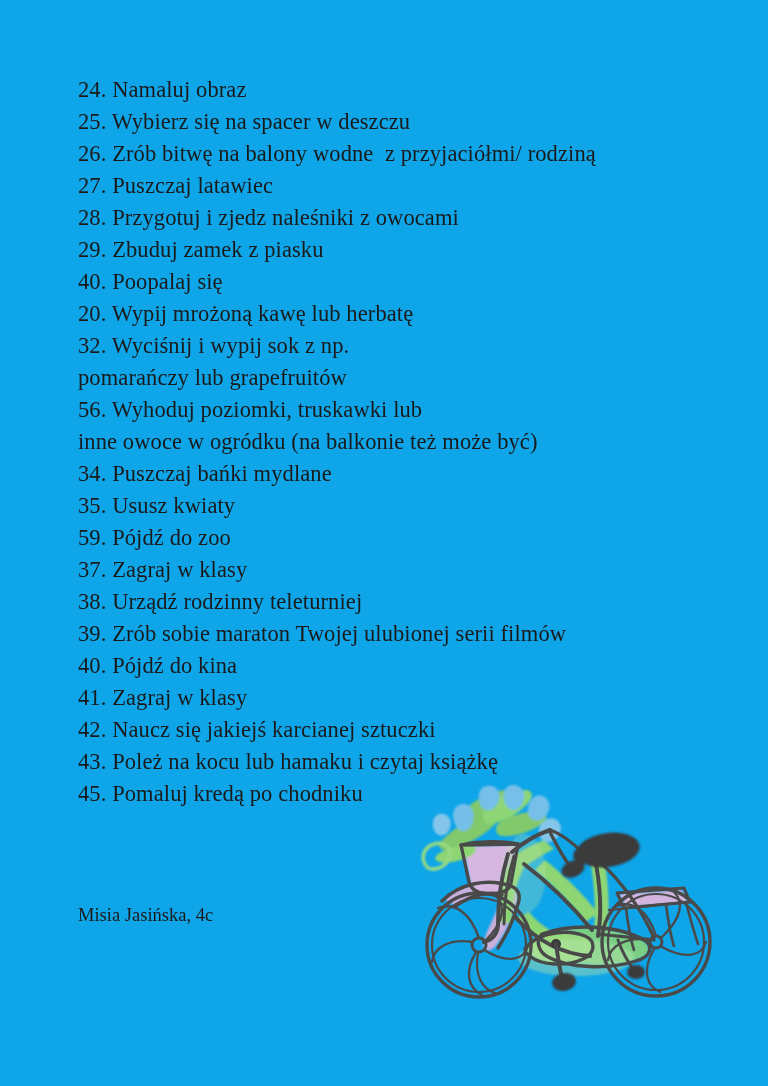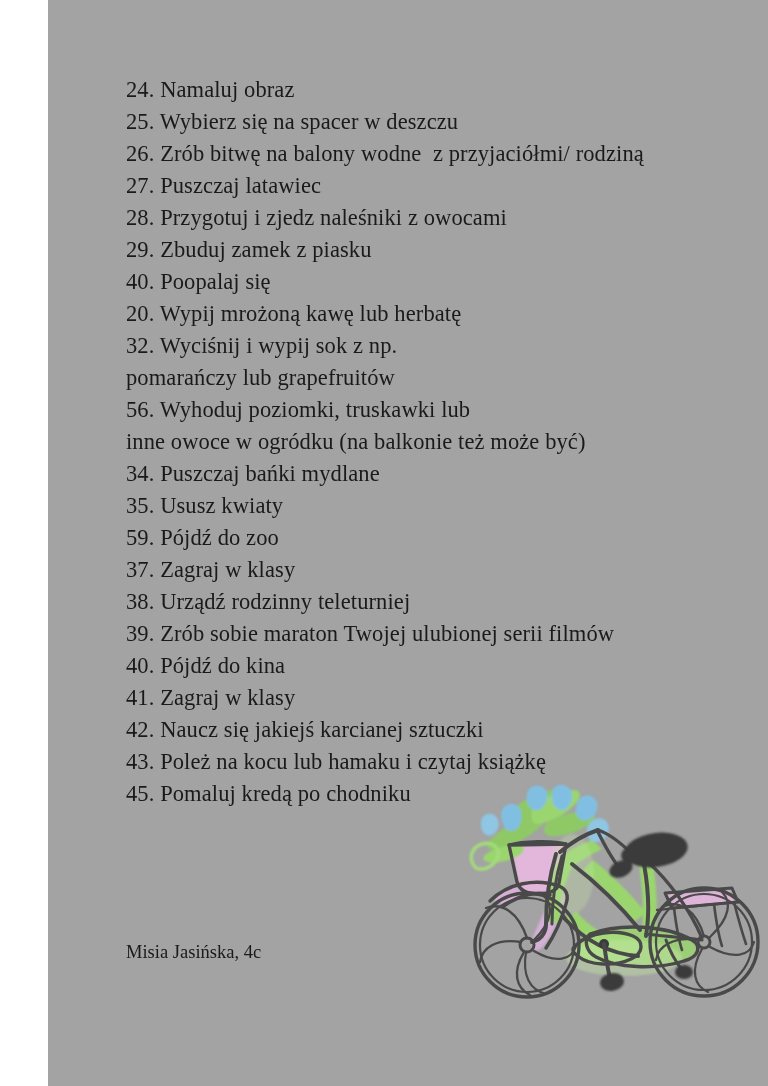--- a/index.html
+++ b/index.html
@@ -12,22 +12,21 @@
     height: 1086px;
     position: relative;
     overflow: hidden;
     font-family: "Liberation Serif", "DejaVu Serif", serif;
     color: #1b1b1b;
   }
 
   #page {
     position: absolute;
     inset: 0;
-    background: #a3a3a3;
-    margin-left: 48px;
+    background: #0ea5e9;
   }
 
   #list-block {
     position: absolute;
     left: 78px;
     top: 74px;
     width: 620px;
   }
 
   .list-line {
@@ -38,21 +37,21 @@
     color: #1a1a1a;
   }
 
   .list-line.continuation {
     padding-left: 0;
   }
 
   #signature {
     position: absolute;
     left: 78px;
-    top: 940px;
+    top: 903px;
     font-size: 18.5px;
     line-height: 24px;
     color: #1a1a1a;
     white-space: pre;
   }
 
   
   #bicycle-illustration {
     position: absolute;
     left: 404px;

